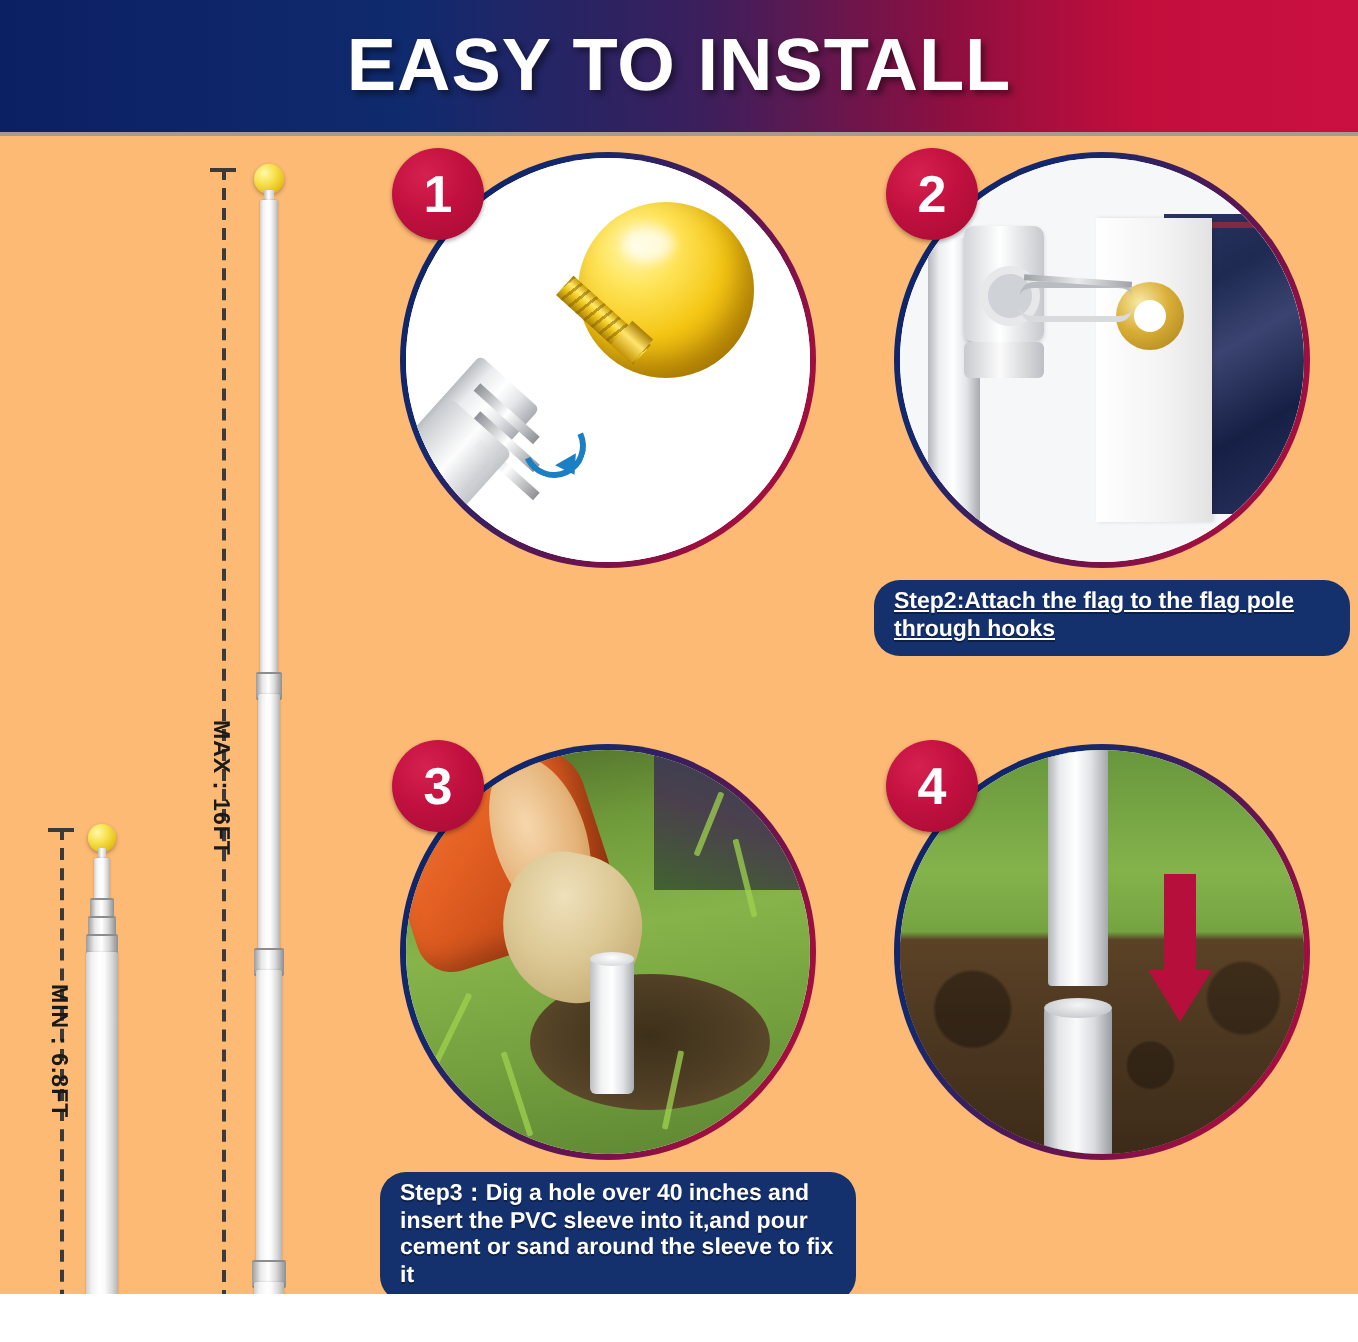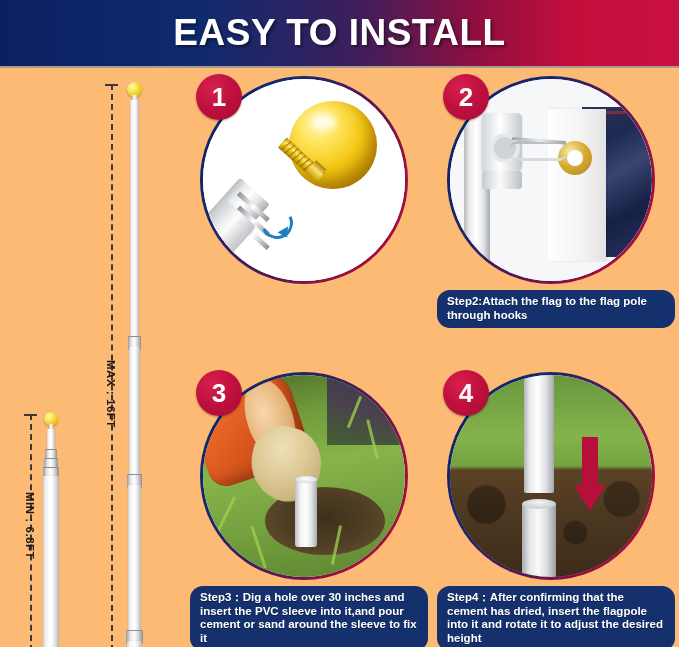--- a/index.html
+++ b/index.html
@@ -356,21 +356,21 @@
               <div class="polebody"></div>
               <div class="clip"></div>
               <div class="clip2"></div>
               <div class="clipring"></div>
               <div class="hook"></div>
               <div class="hookwire"></div>
             </div>
           </div>
         </div>
       </div>
-      <div class="caption" style="top:218px;">Step2:Attach the flag to the flag pole through hooks</div>
+      <div class="caption" style="top:218px;text-decoration:underline;">Step2:Attach the flag to the flag pole through hooks</div>
     </div>
 
     <div class="cell" style="left:0px;top:296px;">
       <div class="circle-wrap">
         <div class="badge">3</div>
         <div class="ring">
           <div class="photo">
             <div class="p3">
               <div class="grassdark"></div>
               <div class="hole"></div>
@@ -381,36 +381,35 @@
               <div class="pvctop"></div>
               <div class="blade" style="left:150px;top:20px;width:3px;height:34px;transform:rotate(22deg);"></div>
               <div class="blade" style="left:168px;top:44px;width:3px;height:40px;transform:rotate(-14deg);"></div>
               <div class="blade" style="left:132px;top:150px;width:3px;height:40px;transform:rotate(12deg);"></div>
               <div class="blade" style="left:54px;top:150px;width:3px;height:44px;transform:rotate(-18deg);"></div>
               <div class="blade" style="left:22px;top:120px;width:3px;height:38px;transform:rotate(26deg);"></div>
             </div>
           </div>
         </div>
       </div>
-      <div class="caption" style="top:218px;">Step3：Dig a hole over 30 inches and insert the PVC sleeve into it,and pour cement or sand around the sleeve to fix it</div>
+      <div class="caption" style="top:218px;">Step3：Dig a hole over 40 inches and insert the PVC sleeve into it,and pour cement or sand around the sleeve to fix it</div>
     </div>
 
     <div class="cell" style="left:247px;top:296px;">
       <div class="circle-wrap">
         <div class="badge">4</div>
         <div class="ring">
           <div class="photo">
             <div class="p4">
               <div class="soil"></div>
               <div class="polebig"></div>
               <div class="sleeve"></div>
               <div class="sleevetop"></div>
               <div class="redarrow-shaft"></div>
               <div class="redarrow-head"></div>
             </div>
           </div>
         </div>
       </div>
-      <div class="caption" style="top:218px;">Step4：After confirming that the cement has dried, insert the flagpole into it and rotate it to adjust the desired height</div>
     </div>
 
   </div>
 </div>
 
 </body></html>

